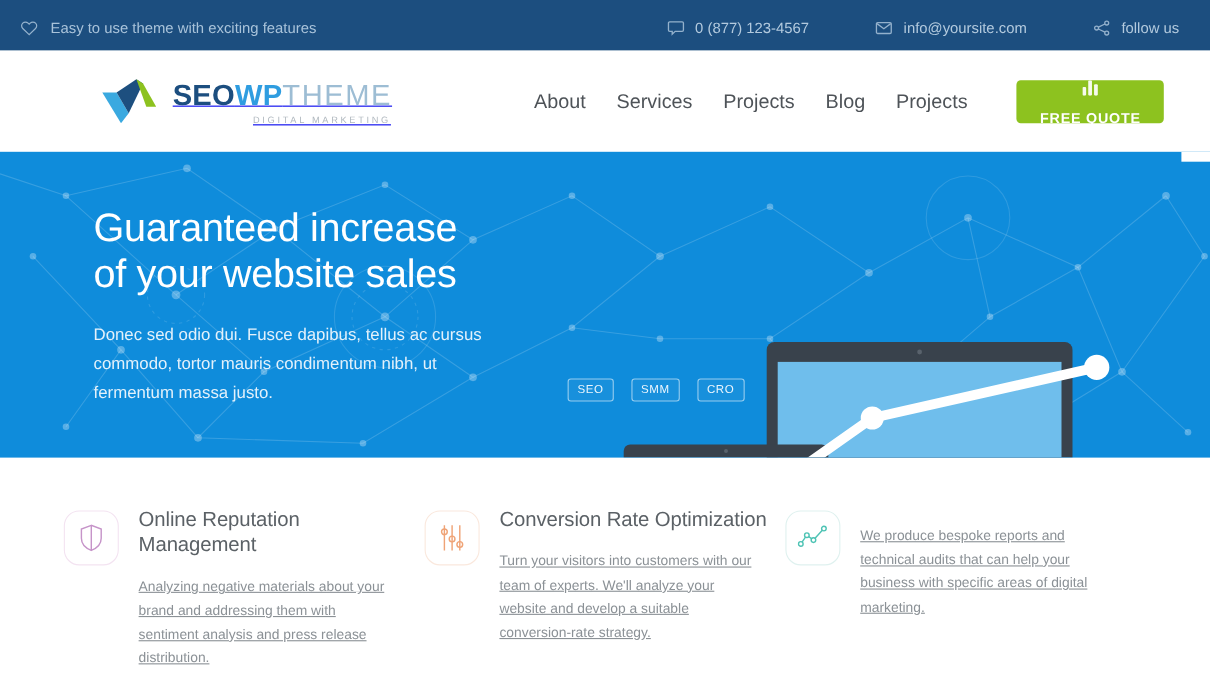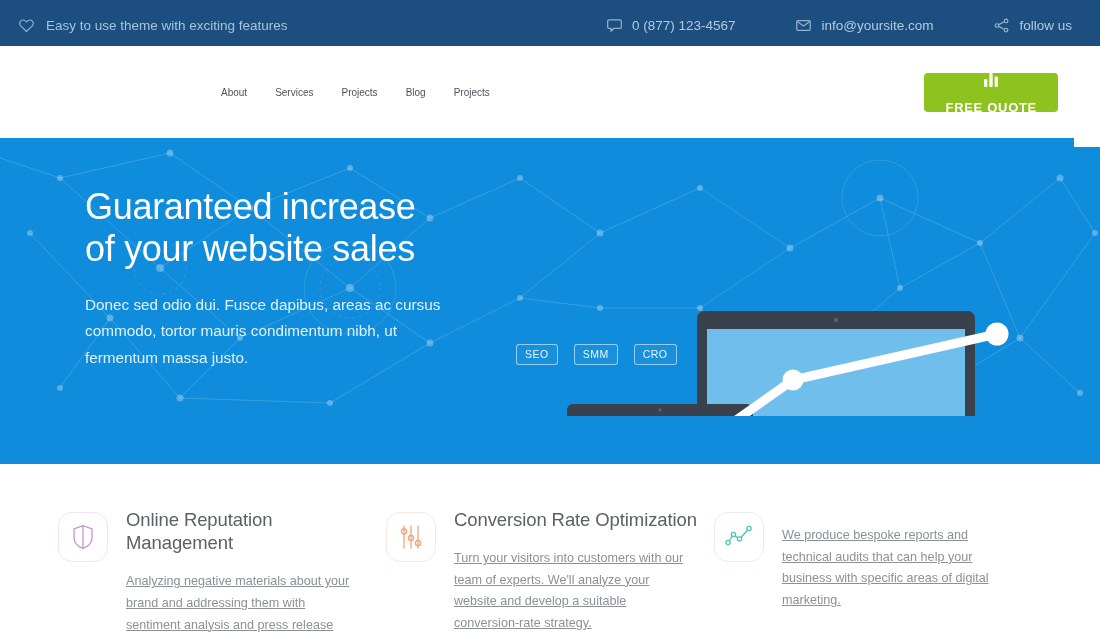--- a/index.html
+++ b/index.html
@@ -43,21 +43,21 @@
   .logo-main .s1 { color:#1c4e7f; }
   .logo-main .s2 { color:#2f9de0; }
   .logo-main .s3 { color:#9dbdd4; font-weight:400; letter-spacing:1.4px; }
   .logo-sub {
     font-size:8.4px; color:#b0b8bf; letter-spacing:2.45px;
     margin-top:5px; text-align:right; padding-right:1px;
   }
 
   .nav { display:flex; align-items:center; gap:0; margin-left:115px; }
   .nav a {
-    color:#4e5358; text-decoration:none; font-size:10px;
+    color:#4e5358; text-decoration:none; font-size:18px;
     padding:0 14px; white-space:nowrap;
   }
 
   .quote-btn {
     margin-left:auto;
     background:#8dc21f;
     color:#fff;
     border:none;
     border-radius:4px;
     height:39px;
@@ -66,21 +66,21 @@
     font-size:13px; font-weight:700; letter-spacing:.7px;
     cursor:pointer;
     margin-right:18px;
     flex-direction:column;
   }
   .quote-btn svg { display:block; }
 
   
   .hero {
     position:relative;
-    height:326px;
+    height:278px;
     background:#0f8cdb;
     overflow:hidden;
   }
   .hero-notch {
     position:absolute; top:0; right:0; width:26px; height:9px;
     background:#fff; z-index:6;
   }
   .hero-net { position:absolute; inset:0; z-index:1; }
   .hero-inner { position:absolute; inset:0; z-index:3; }
 
@@ -179,20 +179,35 @@
           <path d="M7.8 10.8 16.2 6.8M7.8 13.2l8.4 4"></path>
         </svg>
       </span>
       <span>follow us</span>
     </div>
   </div>
 </div>
 
 <div class="header">
 
+  <a class="logo" href="#">
+    <span class="logo-mark">
+      <svg width="56" height="44" viewBox="0 0 56 44">
+        <polygon points="1,14 14,14 25,33 18,42" fill="#3aa9e0"></polygon>
+        <polygon points="14,14 25,33 38,6 32,2" fill="#1d4f7f"></polygon>
+        <polygon points="32,2 38,6 50,27 41,27" fill="#8dc21f"></polygon>
+      </svg>
+    </span>
+    <span class="logo-text">
+      <span class="logo-main">
+        <span class="s1">SEO</span><span class="s2">WP</span><span class="s3">THEME</span>
+      </span>
+      <span class="logo-sub" style="display:block;">DIGITAL MARKETING</span>
+    </span>
+  </a>
 
   <nav class="nav">
     <a href="#">About</a>
     <a href="#">Services</a>
     <a href="#">Projects</a>
     <a href="#">Blog</a>
     <a href="#">Projects</a>
   </nav>
 
   <button class="quote-btn">
@@ -297,21 +312,21 @@
     <circle cx="627" cy="359" r="10" fill="#ffffff"></circle>
     <circle cx="793" cy="242" r="10.5" fill="#ffffff"></circle>
     <circle cx="997" cy="196" r="11.5" fill="#ffffff"></circle>
   </svg>
 
   <div class="hero-inner">
     <h1 class="hero-title">
       <span>Guaranteed increase</span><br>
       <span>of your website sales</span>
     </h1>
-    <p class="hero-desc">Donec sed odio dui. Fusce dapibus, areas ac cursus commodo, tortor mauris condimentum nibh, ut fermentum massa justo.</p>
+    <p class="hero-desc">Donec sed odio dui. Fusce dapibus, tellus ac cursus commodo, tortor mauris condimentum nibh, ut fermentum massa justo.</p>
 
     <div class="badges">
       <span class="badge">SEO</span>
       <span class="badge">SMM</span>
       <span class="badge">CRO</span>
     </div>
   </div>
 
   <div class="hero-notch"></div>
 </div>

